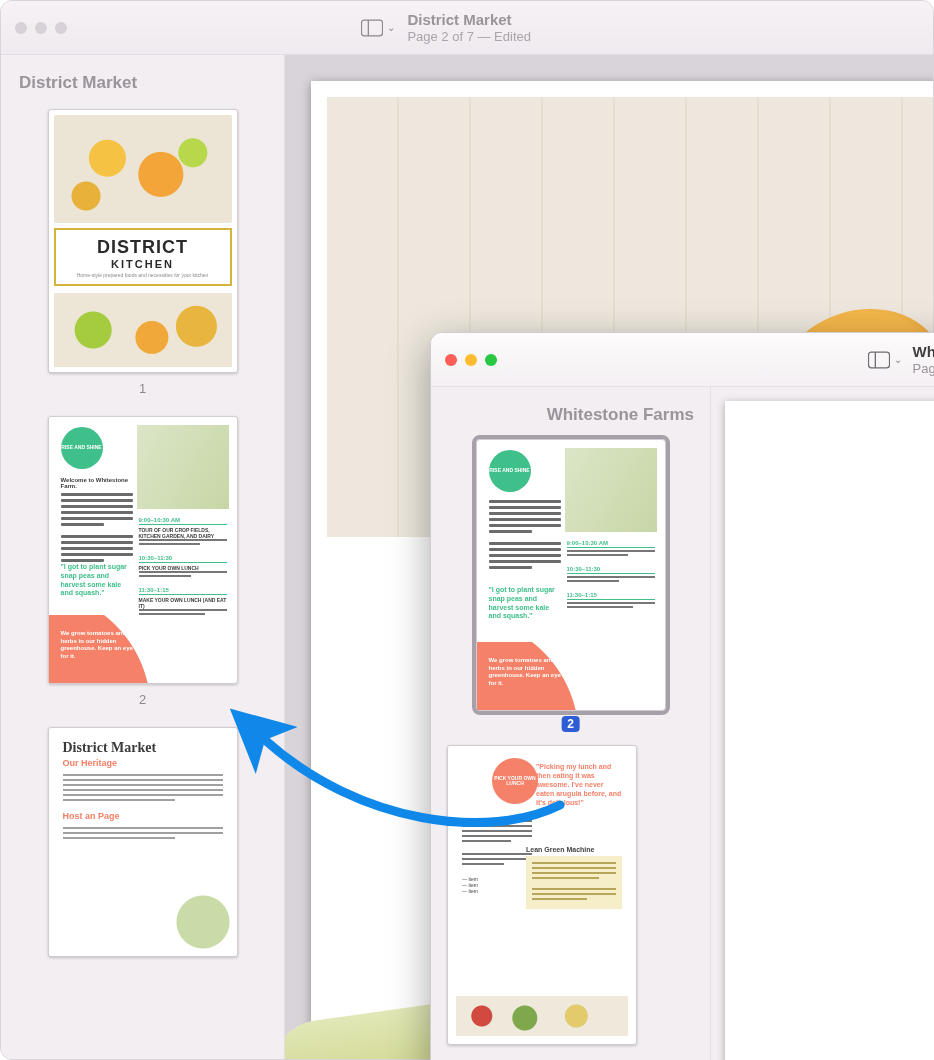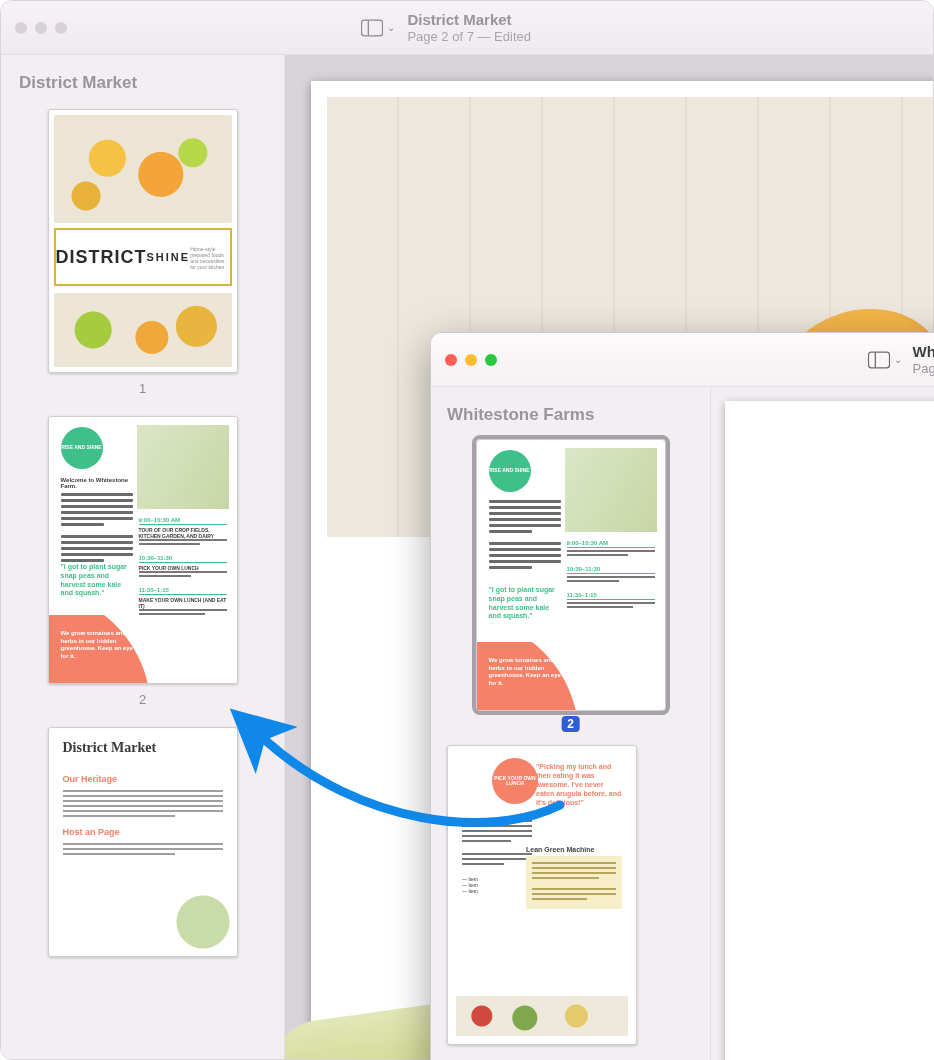--- a/index.html
+++ b/index.html
@@ -97,21 +97,21 @@
   .p1 .fruit-top{position:absolute;top:5px;left:5px;right:5px;height:108px;
     background:
       radial-gradient(circle at 30% 40%,#f6c243 0 18px,transparent 19px),
       radial-gradient(circle at 60% 55%,#f4a53a 0 22px,transparent 23px),
       radial-gradient(circle at 78% 35%,#b7d84b 0 14px,transparent 15px),
       radial-gradient(circle at 18% 75%,#e7b13a 0 14px,transparent 15px),
       #ece5d5;
     border-radius:2px;}
   .p1 .band{position:absolute;top:118px;left:5px;right:5px;height:58px;
     background:#fff;border:2px solid var(--accent-gold);
-    display:flex;align-items:center;justify-content:center;}
+    display:flex;flex-direction:column;align-items:center;justify-content:center;}
   .p1 .band .b1{font-weight:800;font-size:18px;letter-spacing:1px;color:#2a2a2a;}
   .p1 .band .b2{font-weight:700;font-size:11px;letter-spacing:2px;color:#2a2a2a;}
   .p1 .band .b3{font-size:5px;color:#8a8a8a;margin-top:2px;}
   .p1 .fruit-bot{position:absolute;bottom:5px;left:5px;right:5px;height:74px;
     background:
       radial-gradient(circle at 22% 50%,#a4cc3e 0 18px,transparent 19px),
       radial-gradient(circle at 55% 60%,#f0a83a 0 16px,transparent 17px),
       radial-gradient(circle at 80% 45%,#e8b53e 0 20px,transparent 21px),
       #ede6d6;}
 
@@ -130,21 +130,21 @@
   .p2 .stime{color:var(--accent-green);font-size:6px;font-weight:700;border-bottom:1px solid var(--accent-green);padding-bottom:1px;margin-bottom:2px;}
   .p2 .stxt{height:2px;background:#777;margin-bottom:2px;}
   .p2 .coral{position:absolute;left:0;bottom:0;width:100%;height:68px;
     background:radial-gradient(circle at -10% 140%, var(--accent-coral) 0 120px, transparent 121px);}
   .p2 .coral .ctext{position:absolute;left:12px;bottom:22px;width:90px;color:#fff;font-size:6px;font-weight:600;line-height:1.3;}
 
   
   .p3{height:230px;}
   .p3-pad{padding:12px 14px;}
   .p3-title{font-family:Georgia,serif;font-size:14px;font-weight:700;color:#3a3a3a;}
-  .p3-h{color:var(--accent-coral);font-size:9px;font-weight:700;margin-top:18px;}
+  .p3-h{color:var(--accent-coral);font-size:9px;font-weight:700;margin-top:2px;}
   .p3 .para{margin-top:6px;}
   .p3 .pl{height:2px;background:#a0a0a0;margin-bottom:3px;}
   .p3 .pl.s{width:70%;}
   .p3 .veg{position:absolute;right:6px;bottom:6px;width:56px;height:56px;
     background:radial-gradient(circle at 50% 50%,#c9dca7 0 26px,transparent 27px);}
 
   
   .canvas{
     flex:1;
     background:#d9d4d9;
@@ -202,21 +202,21 @@
   .win-front .body{
     position:absolute;top:54px;bottom:0;left:0;right:0;
     display:flex;
   }
   .win-front .sidebar{
     width:280px;
     background:var(--sidebar);
     border-right:1px solid var(--sidebar-border);
     padding:18px 16px 0 16px;
   }
-  .win-front .sidebar-title{font-size:17px;font-weight:600;color:var(--title-gray);margin-bottom:14px;}
+  .win-front .sidebar-title{font-size:17px;font-weight:600;color:var(--title-gray);margin-bottom:14px;text-align:right;}
 
   .thumb.selected{outline:4px solid #a7a0a8;outline-offset:0;border-radius:4px;}
   .selbadge{
     position:absolute;bottom:-22px;left:50%;transform:translateX(-50%);
     background:var(--selected);color:#fff;
     font-size:12px;font-weight:700;
     padding:1px 6px;border-radius:4px;
   }
 
   .p2f{height:272px;}
@@ -283,21 +283,21 @@
   <div class="body">
 
     <div class="sidebar">
       <div class="sidebar-title">District Market</div>
 
       <div class="thumb-col">
         <div class="thumb p1">
           <div class="fruit-top"></div>
           <div class="band">
             <div class="b1">DISTRICT</div>
-            <div class="b2">SHINE</div>
+            <div class="b2">KITCHEN</div>
             <div class="b3">Home-style prepared foods and necessities for your kitchen</div>
           </div>
           <div class="fruit-bot"></div>
         </div>
         <div class="thumb-label">1</div>
       </div>
 
       <div class="thumb-col">
         <div class="thumb p2">
           <div class="circ-g">RISE AND SHINE</div>

